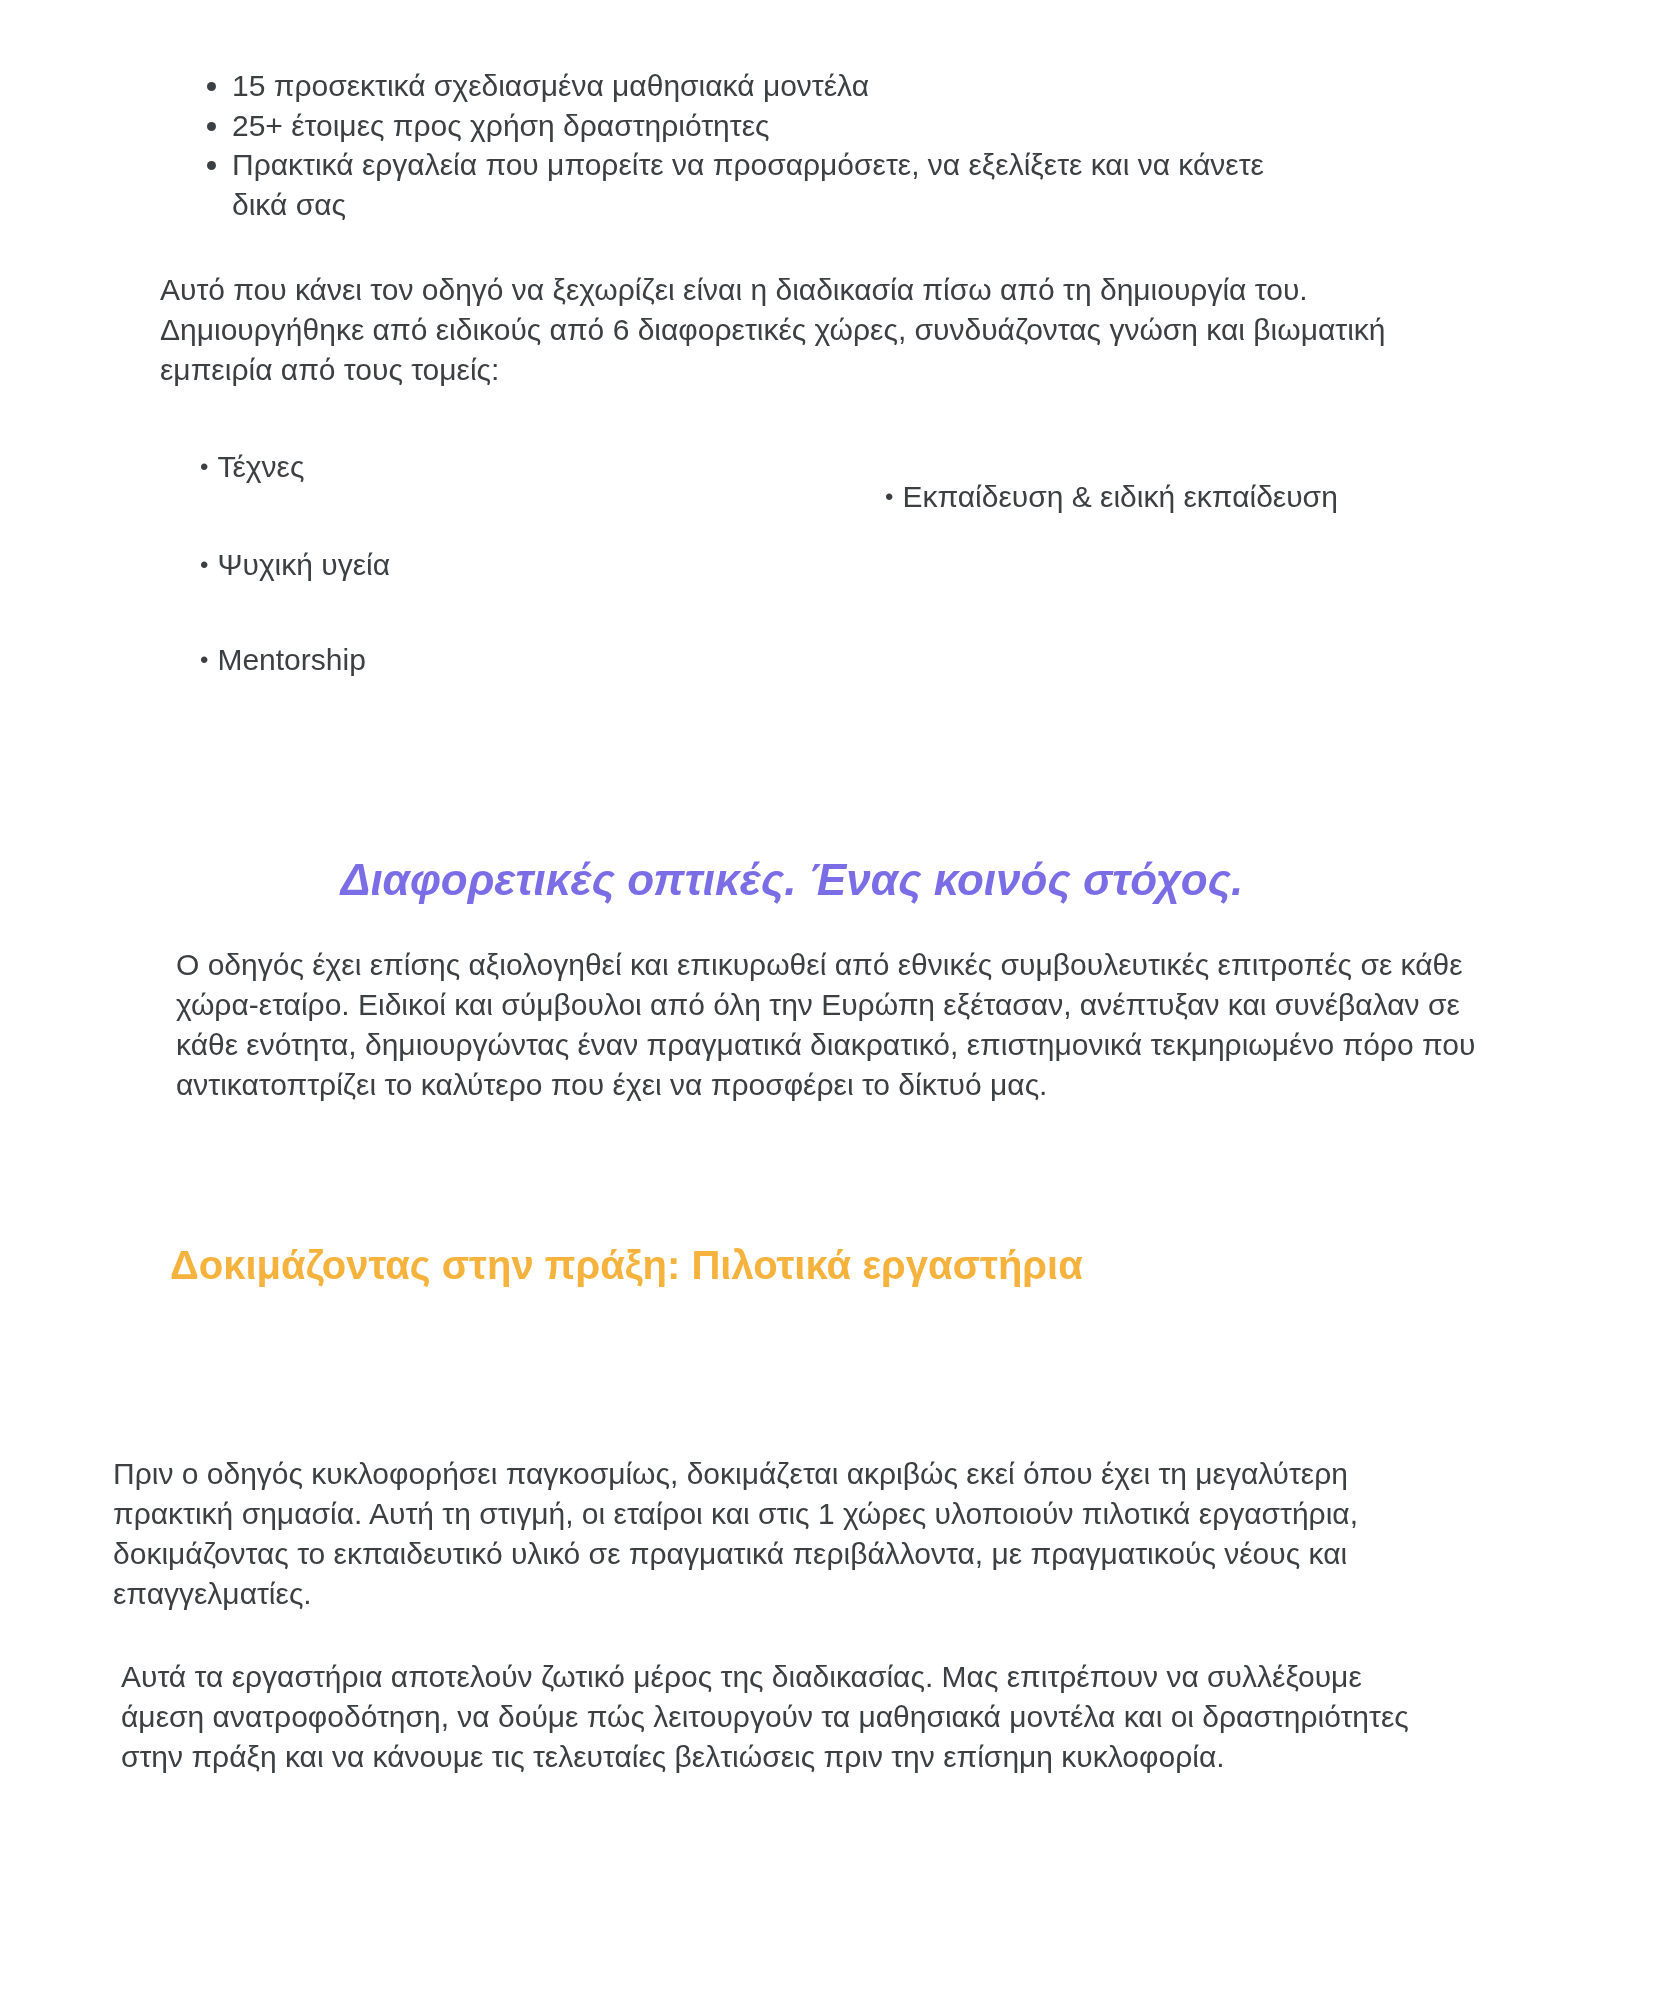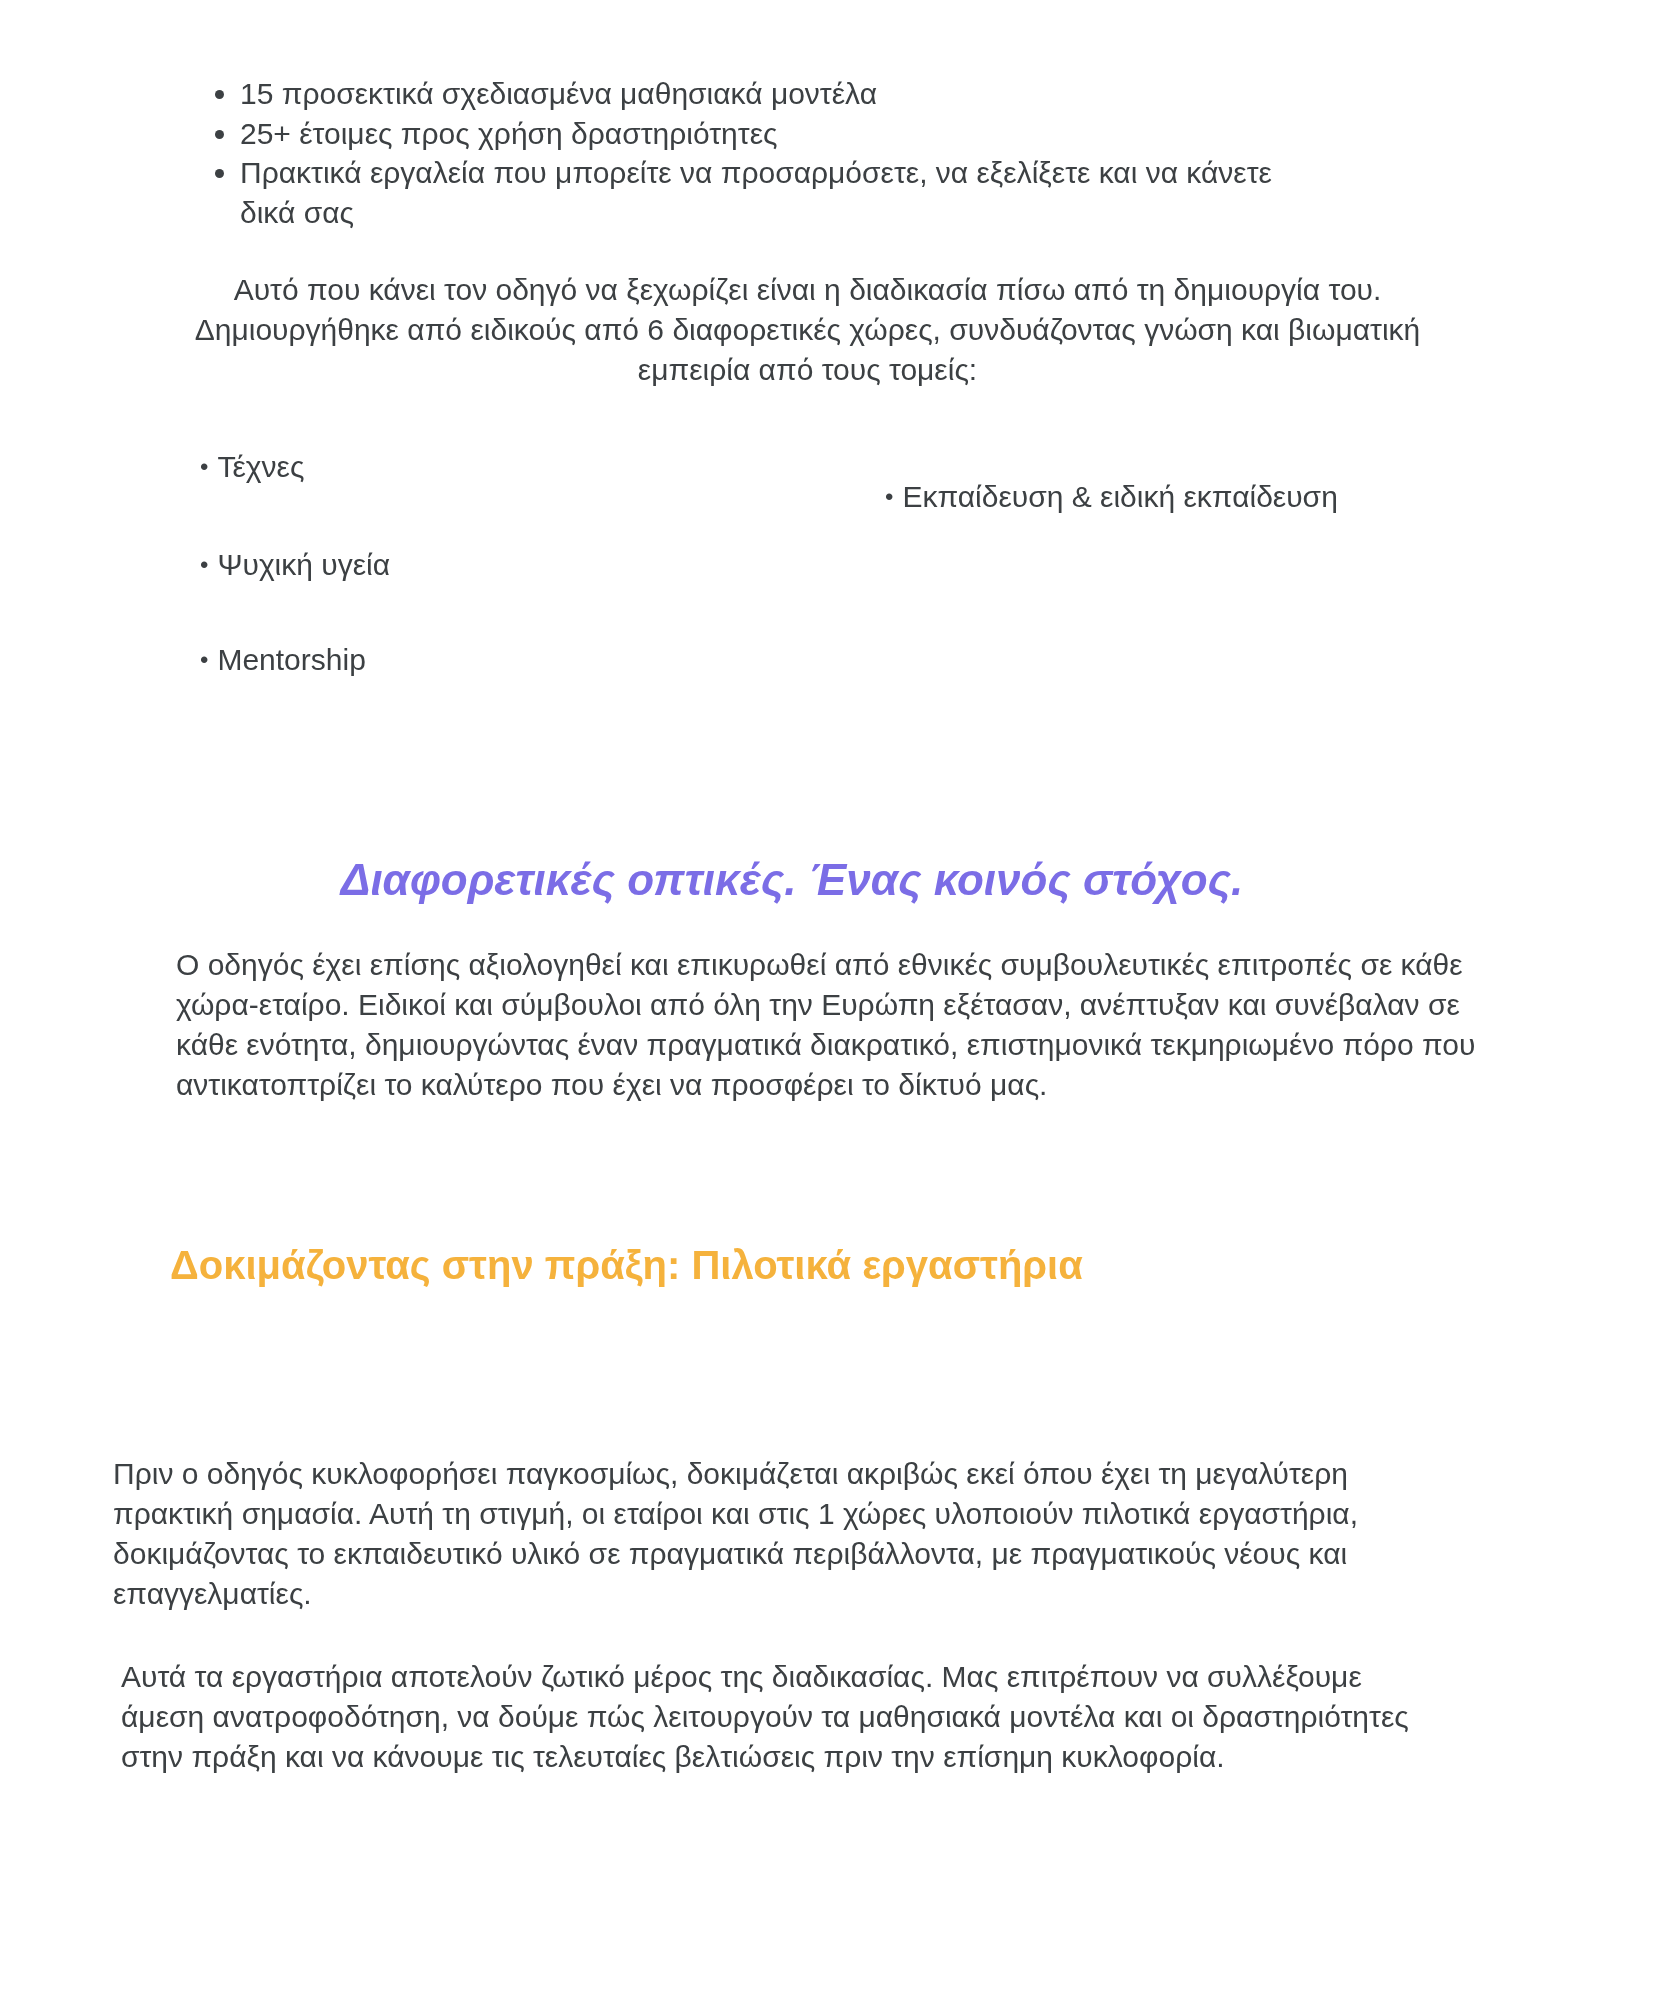--- a/index.html
+++ b/index.html
@@ -21,30 +21,30 @@
   .body-text {
     font-size: 30px;
     line-height: 40px;
     color: #3c4043;
     font-weight: 400;
   }
   .intro-list {
     left: 196px;
     top: 66px;
     width: 1070px;
-    margin: 8px;
+    margin: 0;
     padding: 0 0 0 36px;
     list-style: disc outside;
   }
   .intro-list li {
     margin: 0;
     padding: 0;
     line-height: 39.5px;
   }
-  .para-process { left: 160px; top: 270px; width: 1295px; margin: 0; text-align: center; }
+  .para-process { left: 160px; top: 270px; width: 1295px; margin: 0; }
   .para-validation { left: 160px; top: 929px; width: 1300px; margin: 16px; }
   .para-pilot-intro { left: 113px; top: 1454px; width: 1300px; margin: 0; }
   .para-pilot-role { left: 113px; top: 1649px; width: 1300px; margin: 8px; }
   .para-pilot-goal { left: 113px; top: 1847px; width: 1300px; margin: 0; }
   .domain-line {
     white-space: nowrap;
   }
   .domain-arts { left: 200px; top: 447px; }
   .domain-education { left: 885px; top: 477px; }
   .domain-mental { left: 200px; top: 545px; }

